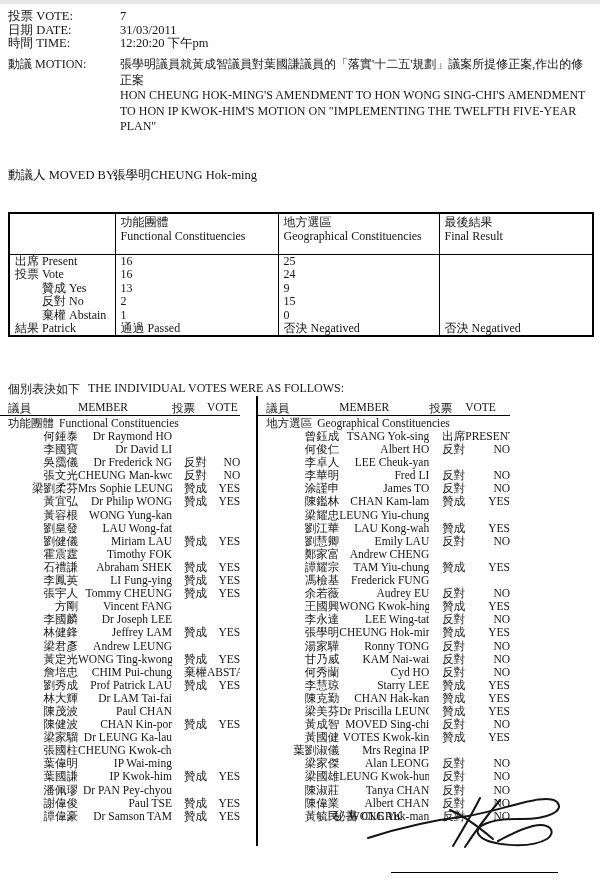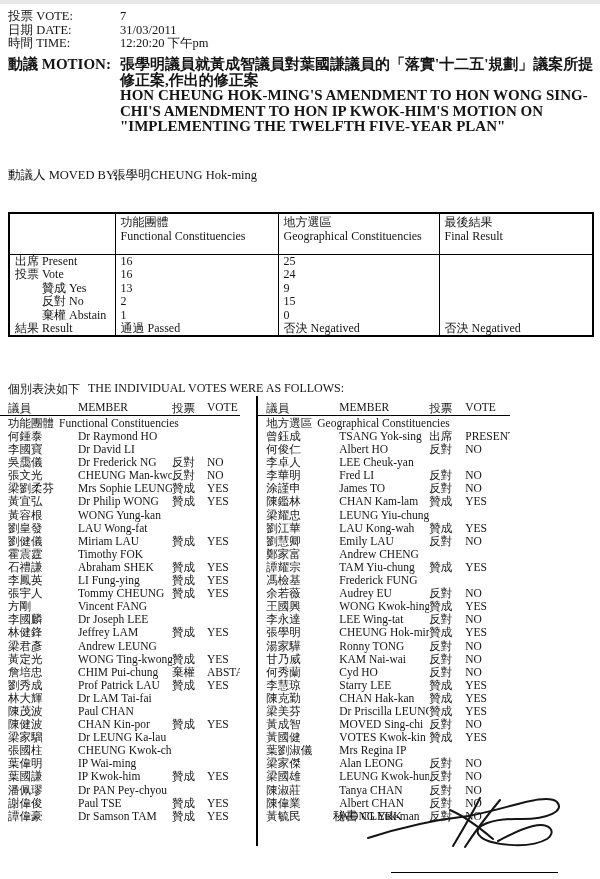--- a/index.html
+++ b/index.html
@@ -6,21 +6,21 @@
   body{background:#e8e8e8;}
   .page{
     position:relative;width:600px;height:879px;background:#ffffff;
     color:#141414;font-family:"Liberation Serif","DejaVu Serif",serif;
     overflow:hidden;margin:4px auto;
   }
   
   .info{position:absolute;top:6px;left:8px;font-size:12.5px;line-height:13.5px;white-space:nowrap;}
   .info .lbl{display:inline-block;width:112px;}
   
-  .motion{position:absolute;top:53px;left:8px;width:586px;font-size:15px;line-height:15.5px;font-weight:bold;}
+  .motion{position:absolute;top:53px;left:8px;width:586px;font-size:12px;line-height:15.5px;}
   .motion .lbl{position:absolute;left:0;top:0;}
   .motion .content{margin-left:112px;width:474px;}
   
   .movedby{position:absolute;top:163px;left:8px;font-size:12.5px;white-space:nowrap;}
   .movedby .lbl{display:inline-block;width:105px;}
   
   table.summary{position:absolute;top:208px;left:8px;width:584px;border-collapse:collapse;
     table-layout:fixed;font-size:12px;border:2px solid #000;}
   table.summary th{border:1.5px solid #000;font-weight:normal;text-align:left;
     vertical-align:top;padding:1px 5px;line-height:14px;height:38px;}
@@ -34,21 +34,21 @@
   .votes{position:absolute;top:392px;left:0;width:510px;height:450px;font-size:11.5px;display:flex;gap:16px;}
   .vcol{box-sizing:border-box;}
   .vcol-left{width:292px;}
   .vcol-right{width:308px;border-left:2px solid #000;}
   .vhead,.vrow{display:grid;padding-left:8px;}
   .vcol-left .vhead,.vcol-left .vrow{grid-template-columns:70px 94px 35px auto;}
   .vcol-right .vhead,.vcol-right .vrow{grid-template-columns:73px 90px 36px auto;}
   .vhead{height:20px;box-sizing:border-box;padding-top:5px;border-bottom:1.5px solid #000;}
   .vsection{padding-left:8px;height:14px;line-height:14px;white-space:nowrap;}
   .vsection .en{margin-left:5px;}
-  .vrow{height:13.1px;line-height:13.1px;}
+  .vrow{height:13.1px;line-height:13.1px;text-align:right;}
   .vrow span,.vhead span{white-space:nowrap;overflow:hidden;}
   
   .clerk{position:absolute;left:333px;top:804px;font-size:12.5px;white-space:nowrap;}
   .sigline{position:absolute;left:391px;top:868px;width:167px;border-top:1.8px solid #000;}
   .signature{position:absolute;left:360px;top:782px;}
 </style>
 </head>
 <body>
 
 <div class="page">
@@ -132,21 +132,21 @@
         </tr>
 
         <tr>
           <td class="ind">棄權 Abstain</td>
           <td>1</td>
           <td>0</td>
           <td></td>
         </tr>
 
         <tr>
-          <td>結果 Result</td>
+          <td>結果 Patrick</td>
           <td>通過 Passed</td>
           <td>否決 Negatived</td>
           <td>否決 Negatived</td>
         </tr>
       </tbody>
   </table>
 
   <div class="indiv-heading">
     <span>個別表決如下</span>
     <span class="en">THE INDIVIDUAL VOTES WERE AS FOLLOWS:</span>

